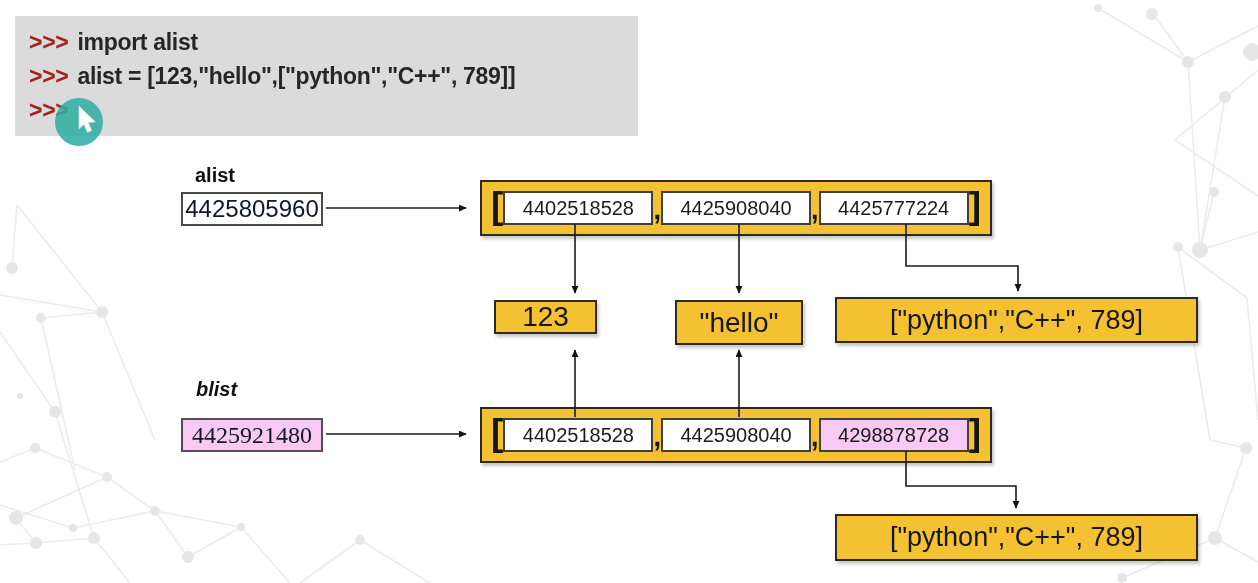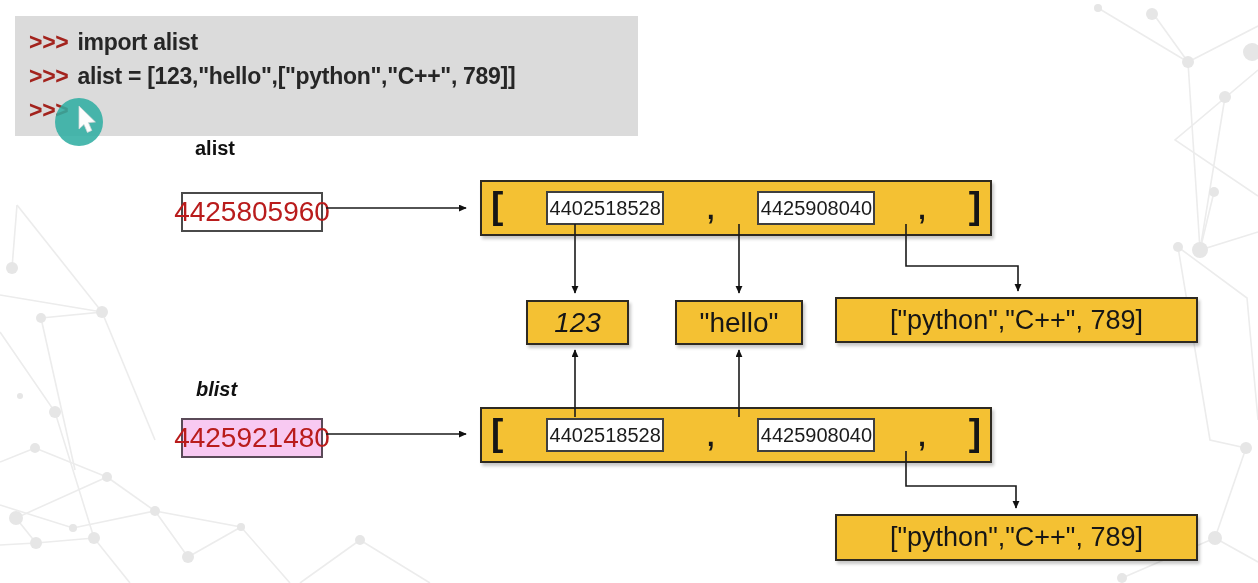--- a/index.html
+++ b/index.html
@@ -41,24 +41,24 @@
     color:var(--code-text);
     white-space:pre;
   }
   .console-line .prompt{color:var(--prompt-red);margin-right:9px;}
 
   
   .var-label{
     position:absolute;font-weight:bold;font-size:20px;color:#111;z-index:2;
   }
   .addr-box{
-    position:absolute;width:142px;height:40px;z-index:2;
+    position:absolute;width:142px;height:34px;z-index:2;
     background:#fff;border:2px solid #4a4a4a;
     display:flex;align-items:center;justify-content:center;
-    font-size:28px;color:#b91c1c;
+    font-size:24px;color:#0f172a;
   }
   .addr-box.pink{background:var(--pink);border-color:#5a4a58;}
 
   
   .list-box{
     position:absolute;width:512px;height:56px;z-index:2;
     background:var(--orange);
     border:2px solid var(--box-border);
     box-shadow:2px 3px 3px rgba(0,0,0,0.22);
     display:flex;align-items:center;justify-content:space-between;
@@ -66,21 +66,21 @@
   }
   .list-box .bracket{
     font-weight:bold;font-size:37px;line-height:34px;color:#161616;
     transform:translateY(-2px);
   }
   .list-box .comma{
     font-weight:bold;font-size:27px;color:#161616;
     transform:translateY(2px);
   }
   .list-box .cell{
-    width:118px;height:34px;background:#fff;border:2px solid #3f3f3f;
+    width:159px;height:34px;background:#fff;border:2px solid #3f3f3f;
     display:flex;align-items:center;justify-content:center;
     font-size:20px;color:#1b1b1b;
   }
   .list-box .cell.pink{background:var(--pink);}
 
   
   .value-box{
     position:absolute;z-index:2;
     background:var(--orange);
     border:2px solid var(--box-border);
@@ -161,45 +161,47 @@
   </div>
   <div class="console-line">
     <span class="prompt">&gt;&gt;&gt;</span>
     <span>alist = [123,"hello",["python","C++", 789]]</span>
   </div>
   <div class="console-line">
     <span class="prompt">&gt;&gt;&gt;</span>
   </div>
 </div>
 
-<div class="var-label" style="left:195px;top:137px;">alist</div>
+<div class="var-label" style="left:195px;top:164px;">alist</div>
 <div class="addr-box" style="left:181px;top:192px;">4425805960</div>
 
 <div class="list-box" style="left:480px;top:180px;">
   <span class="bracket">[</span>
   <span class="cell">4402518528</span>
   <span class="comma">,</span>
   <span class="cell">4425908040</span>
   <span class="comma">,</span>
+  <span class="cell">4425777224</span>
   <span class="bracket">]</span>
 </div>
 
-<div class="value-box" style="left:526px;top:300px;width:103px;height:45px;font-style:italic;">123</div>
+<div class="value-box" style="left:494px;top:300px;width:103px;height:34px;">123</div>
 <div class="value-box" style="left:675px;top:300px;width:128px;height:45px;">"hello"</div>
 <div class="value-box" style="left:835px;top:297px;width:363px;height:46px;font-size:27px;">["python","C++", 789]</div>
 
 <div class="var-label" style="left:196px;top:378px;font-style:italic;">blist</div>
-<div class="addr-box pink" style="left:181px;top:418px;">4425921480</div>
+<div class="addr-box pink" style="left:181px;top:418px;font-family:Liberation Serif, serif;">4425921480</div>
 
 <div class="list-box" style="left:480px;top:407px;">
   <span class="bracket">[</span>
   <span class="cell">4402518528</span>
   <span class="comma">,</span>
   <span class="cell">4425908040</span>
   <span class="comma">,</span>
+  <span class="cell pink">4298878728</span>
   <span class="bracket">]</span>
 </div>
 
 <div class="value-box" style="left:835px;top:514px;width:363px;height:47px;font-size:27px;">["python","C++", 789]</div>
 
 <svg id="arrows" class="layer" width="1258" height="583" viewBox="0 0 1258 583">
   <defs>
     <marker id="ah" markerWidth="9" markerHeight="8" refX="7.2" refY="3.5" orient="auto" markerUnits="userSpaceOnUse">
       <polygon points="0,0 8,3.5 0,7" fill="#111"></polygon>
     </marker>

